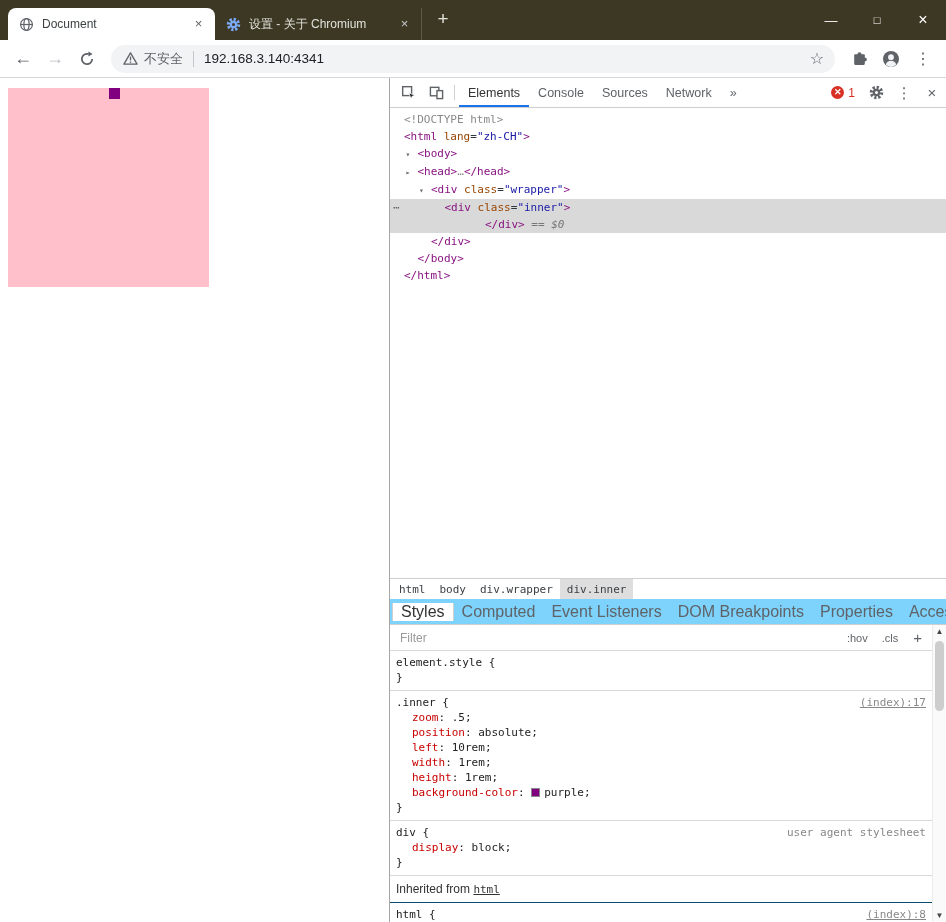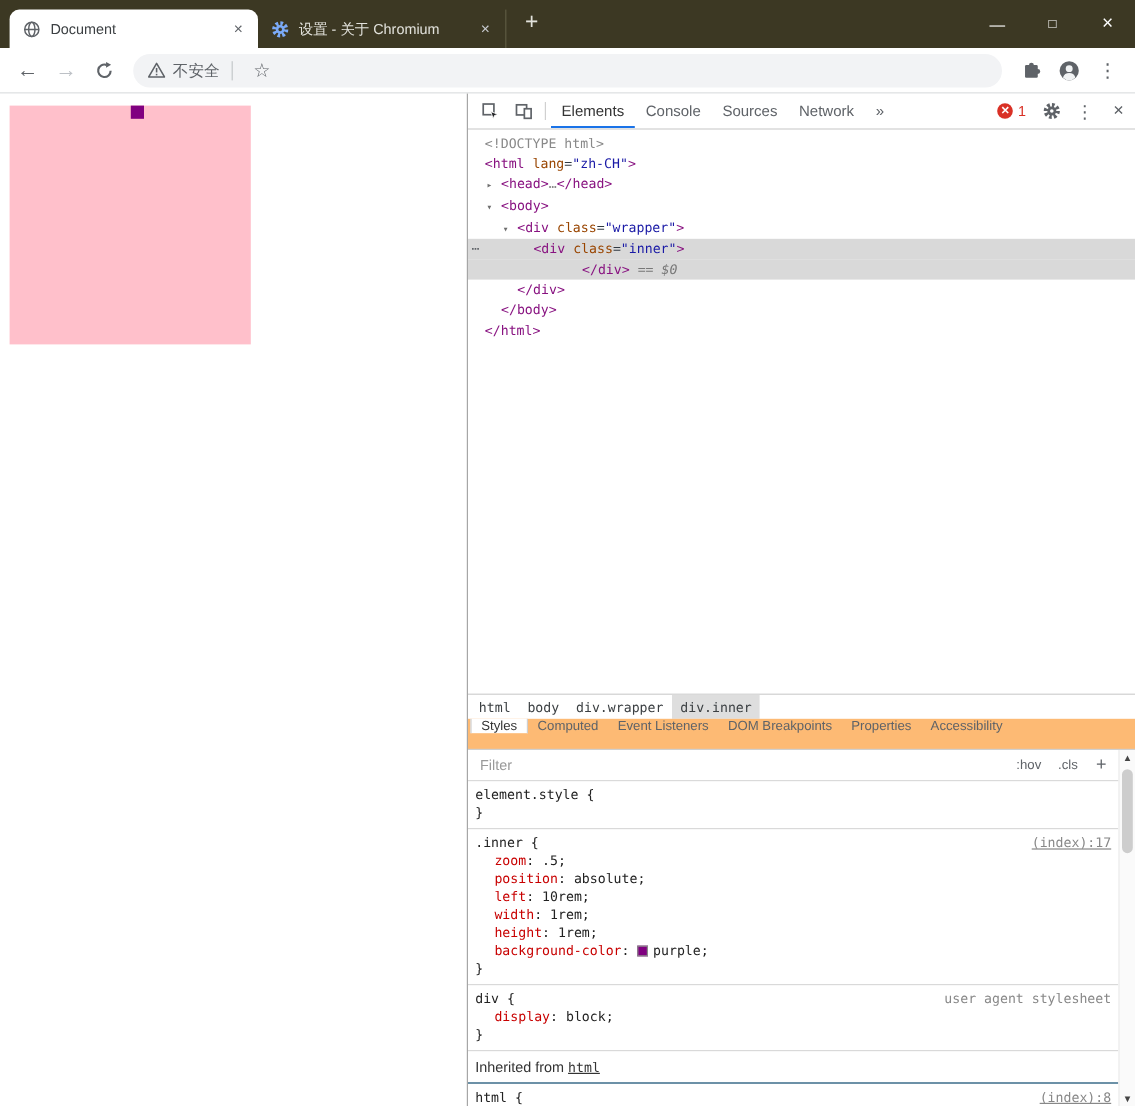--- a/index.html
+++ b/index.html
@@ -67,21 +67,21 @@
   .tk-gray{color:#898989;}
   .tk-plain{color:#303942;}
   .tk-marker{color:#777;font-style:italic;}
 
   
   .dt-crumbs{flex:0 0 21px;border-top:1px solid #CFCFCF;display:flex;align-items:stretch;font-family:"DejaVu Sans Mono",monospace;font-size:11px;padding-left:2px;}
   .crumb{padding:0 7px;display:flex;align-items:center;color:#3C4043;}
   .crumb.selected{background:#DEDEDE;}
 
   
-  .dt-sidetabs{flex:0 0 26px;background:#fdba74;border-bottom:1px solid #CFCFCF;display:flex;align-items:flex-start;font-size:11px;color:#5F6368;padding-left:2px;}
+  .dt-sidetabs{flex:0 0 26px;background:#7dd3fc;border-bottom:1px solid #CFCFCF;display:flex;align-items:center;font-size:16px;color:#5F6368;padding-left:2px;}
   .side-tab{padding:0 8px;display:flex;align-items:center;white-space:nowrap;}
   .side-tab.active{background:#fff;color:#333;border-left:1px solid #CFCFCF;border-right:1px solid #CFCFCF;}
 
   
   .dt-filter{flex:0 0 26px;border-bottom:1px solid #DADADA;display:flex;align-items:center;padding-right:16px;}
   .filter-input{flex:1;border:none;outline:none;font-size:12px;padding-left:10px;color:#333;background:transparent;font-family:"Liberation Sans",sans-serif;}
   .filter-input::placeholder{color:#999;}
   .filter-btn{font-size:11px;color:#5F6368;padding:0 7px;white-space:nowrap;}
   .filter-add{font-size:15px;color:#5F6368;padding:0 8px;}
 
@@ -151,20 +151,21 @@
     <div class="omnibox">
       <span class="sec-chip">
         <svg width="15" height="15" viewBox="0 0 16 16">
             <path d="M8 2 L15 14 H1 Z" fill="none" stroke="#5F6368" stroke-width="1.4" stroke-linejoin="round"></path>
             <rect x="7.3" y="6" width="1.4" height="4" fill="#5F6368"></rect>
             <rect x="7.3" y="11.2" width="1.4" height="1.4" fill="#5F6368"></rect>
           </svg>
         <span class="sec-label">不安全</span>
       </span>
       <span class="om-sep"></span>
+      <span class="url">192.168.3.140:4341</span>
       <span class="starbtn">☆</span>
     </div>
     <span class="toolbtn">
       <svg width="17" height="17" viewBox="0 0 16 16" fill="#5F6368">
           <rect x="3" y="4" width="10" height="10" rx="1"></rect>
           <circle cx="8" cy="4" r="1.9"></circle>
           <circle cx="13" cy="9" r="1.9"></circle>
         </svg>
     </span>
     <span class="toolbtn">
@@ -218,22 +219,22 @@
               <circle cx="10" cy="10" r="2" fill="#fff"></circle>
             </svg>
         </span>
         <span class="dt-iconbtn dt-menu">⋮</span>
         <span class="dt-iconbtn dt-close">×</span>
       </div>
 
       <div class="dt-dom" id="dom-tree">
           <div class="dom-line" style="padding-left: 14px;"><span class="tk-gray">&lt;!DOCTYPE html&gt;</span></div>
           <div class="dom-line" style="padding-left: 14px;"><span class="tk-tag">&lt;html</span><span class="tk-attr"> lang</span><span class="tk-plain">=</span><span class="tk-val">"zh-CH"</span><span class="tk-tag">&gt;</span></div>
+          <div class="dom-line" style="padding-left: 27.5px;"><span class="arrow">▾</span><span class="tk-tag">&lt;body&gt;</span></div>
           <div class="dom-line" style="padding-left: 27.5px;"><span class="arrow">▸</span><span class="tk-tag">&lt;head&gt;</span><span class="tk-gray">…</span><span class="tk-tag">&lt;/head&gt;</span></div>
-          <div class="dom-line" style="padding-left: 27.5px;"><span class="arrow">▾</span><span class="tk-tag">&lt;body&gt;</span></div>
           <div class="dom-line" style="padding-left: 41px;"><span class="arrow">▾</span><span class="tk-tag">&lt;div</span><span class="tk-attr"> class</span><span class="tk-plain">=</span><span class="tk-val">"wrapper"</span><span class="tk-tag">&gt;</span></div>
           <div class="dom-line hl" style="padding-left: 54.5px;"><span class="gutter">⋯</span><span class="tk-tag">&lt;div</span><span class="tk-attr"> class</span><span class="tk-plain">=</span><span class="tk-val">"inner"</span><span class="tk-tag">&gt;</span></div>
           <div class="dom-line hl" style="padding-left: 95px;"><span class="tk-tag">&lt;/div&gt;</span><span class="tk-marker"> == $0</span></div>
           <div class="dom-line" style="padding-left: 41px;"><span class="tk-tag">&lt;/div&gt;</span></div>
           <div class="dom-line" style="padding-left: 27.5px;"><span class="tk-tag">&lt;/body&gt;</span></div>
           <div class="dom-line" style="padding-left: 14px;"><span class="tk-tag">&lt;/html&gt;</span></div>
         </div>
 
       <div class="dt-crumbs">
         <span class="crumb">html</span>

